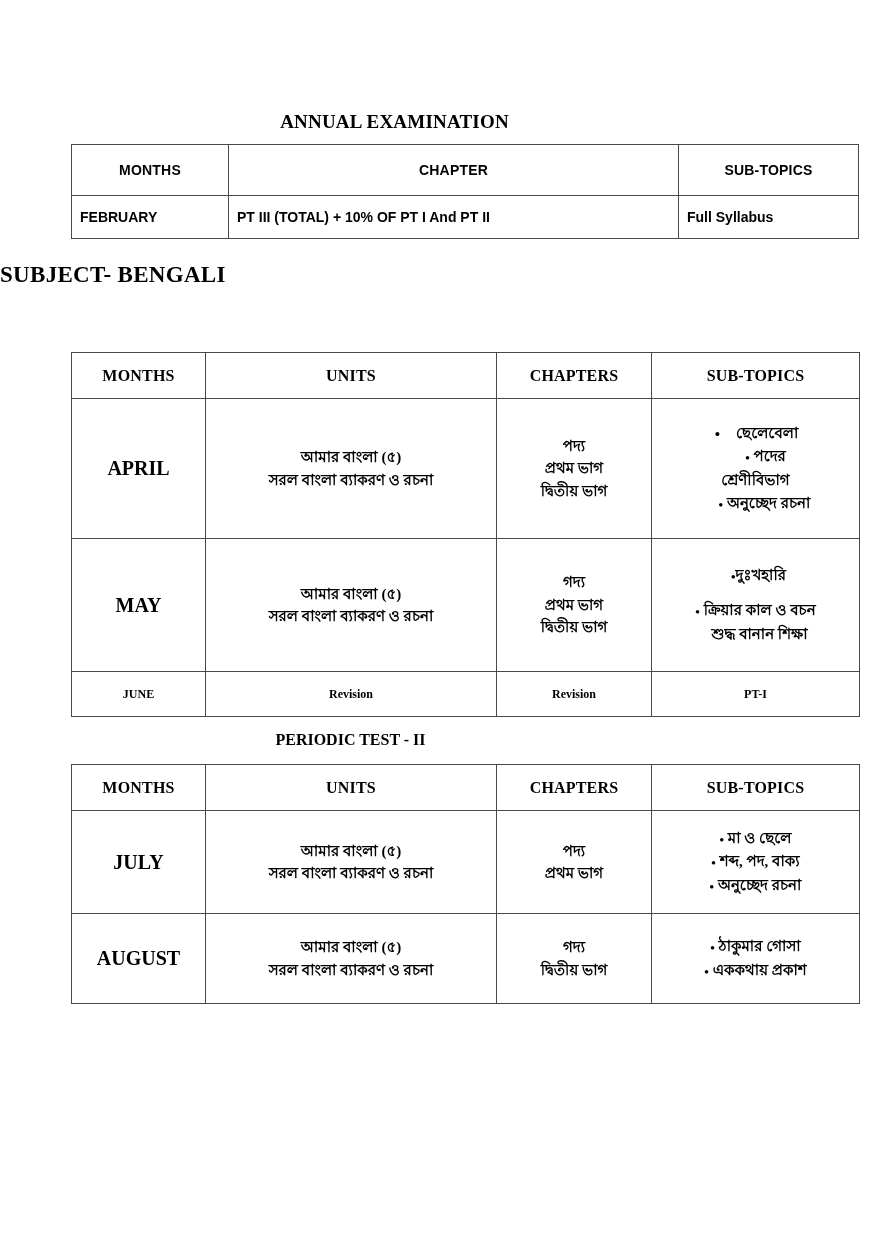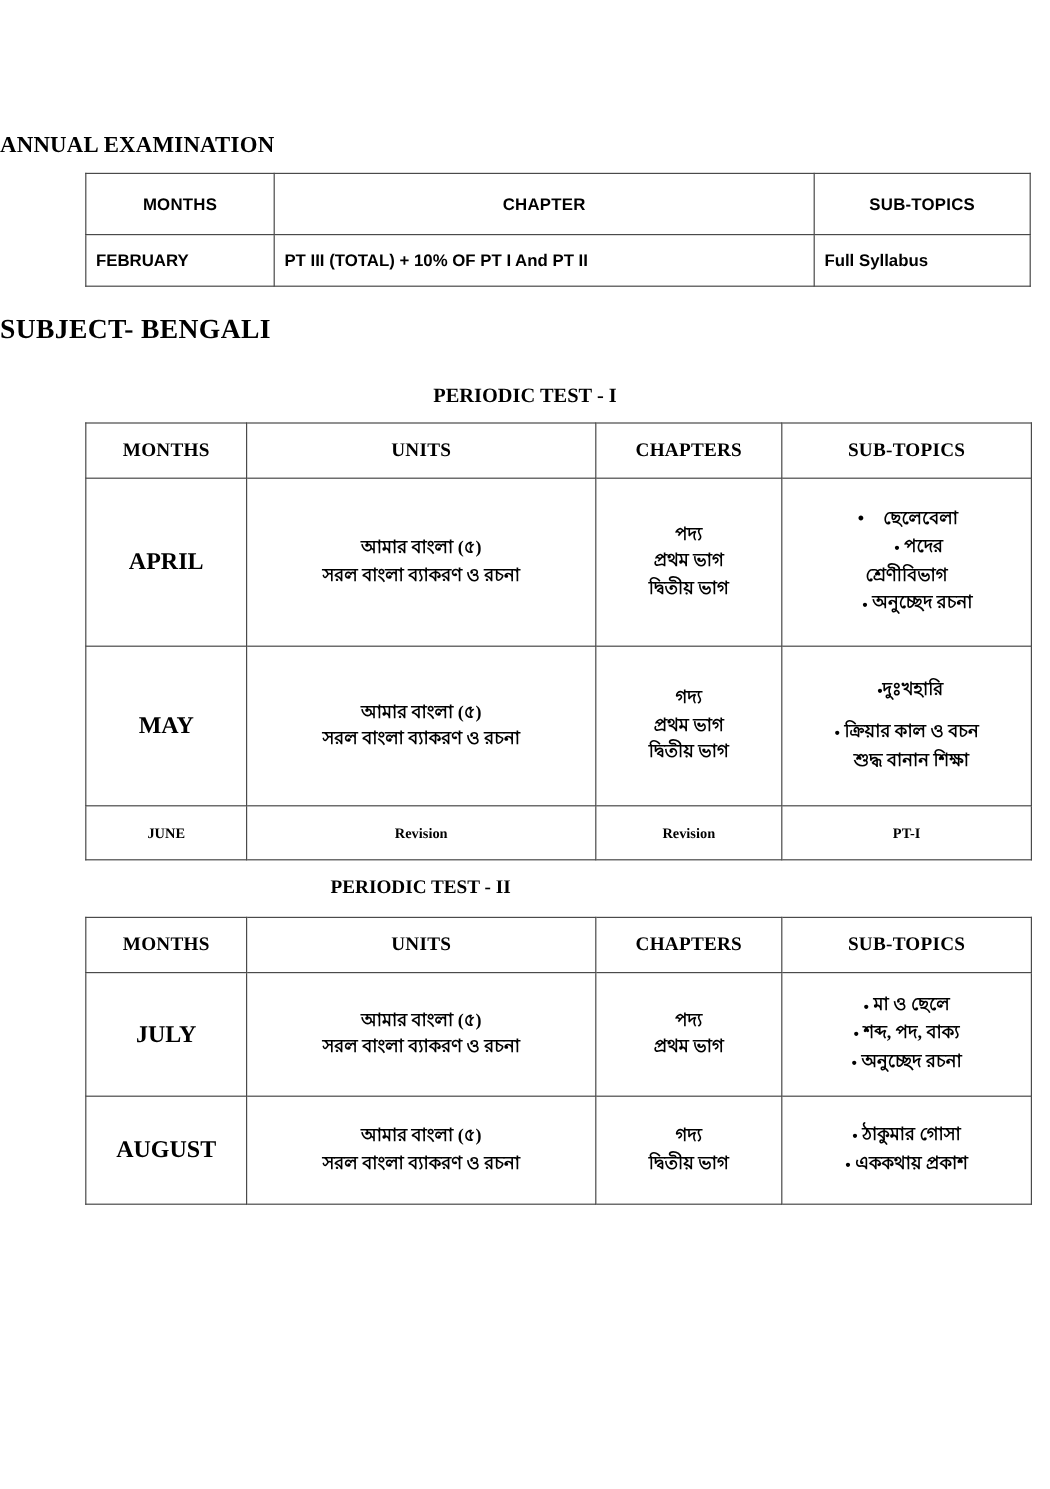--- a/index.html
+++ b/index.html
@@ -21,20 +21,21 @@
     position: relative;
     box-sizing: border-box;
   }
 
   
   .heading-annual {
     position: absolute;
     left: 0;
     top: 111px;
     width: 789px;
+    text-align: center;
     font-weight: bold;
     font-size: 19px;
     letter-spacing: 0.2px;
     font-family: "Liberation Serif", "DejaVu Serif", serif;
   }
   .heading-subject {
     position: absolute;
     left: 0;
     top: 262px;
     width: 875px;
@@ -207,21 +208,20 @@
       <tr>
         <td>FEBRUARY</td>
         <td>PT III (TOTAL) + 10% OF PT I And PT II</td>
         <td>Full Syllabus</td>
       </tr>
     </tbody>
   </table>
 
   <div class="heading-subject">SUBJECT- BENGALI</div>
 
-  <div class="heading-pt1">PERIODIC TEST - I</div>
 
   <table class="doc" id="pt1-table">
     <colgroup>
       <col class="c-months">
         <col class="c-units">
         <col class="c-chaps">
         <col class="c-subs">
     </colgroup>
     <thead>
       <tr class="pt-head">

